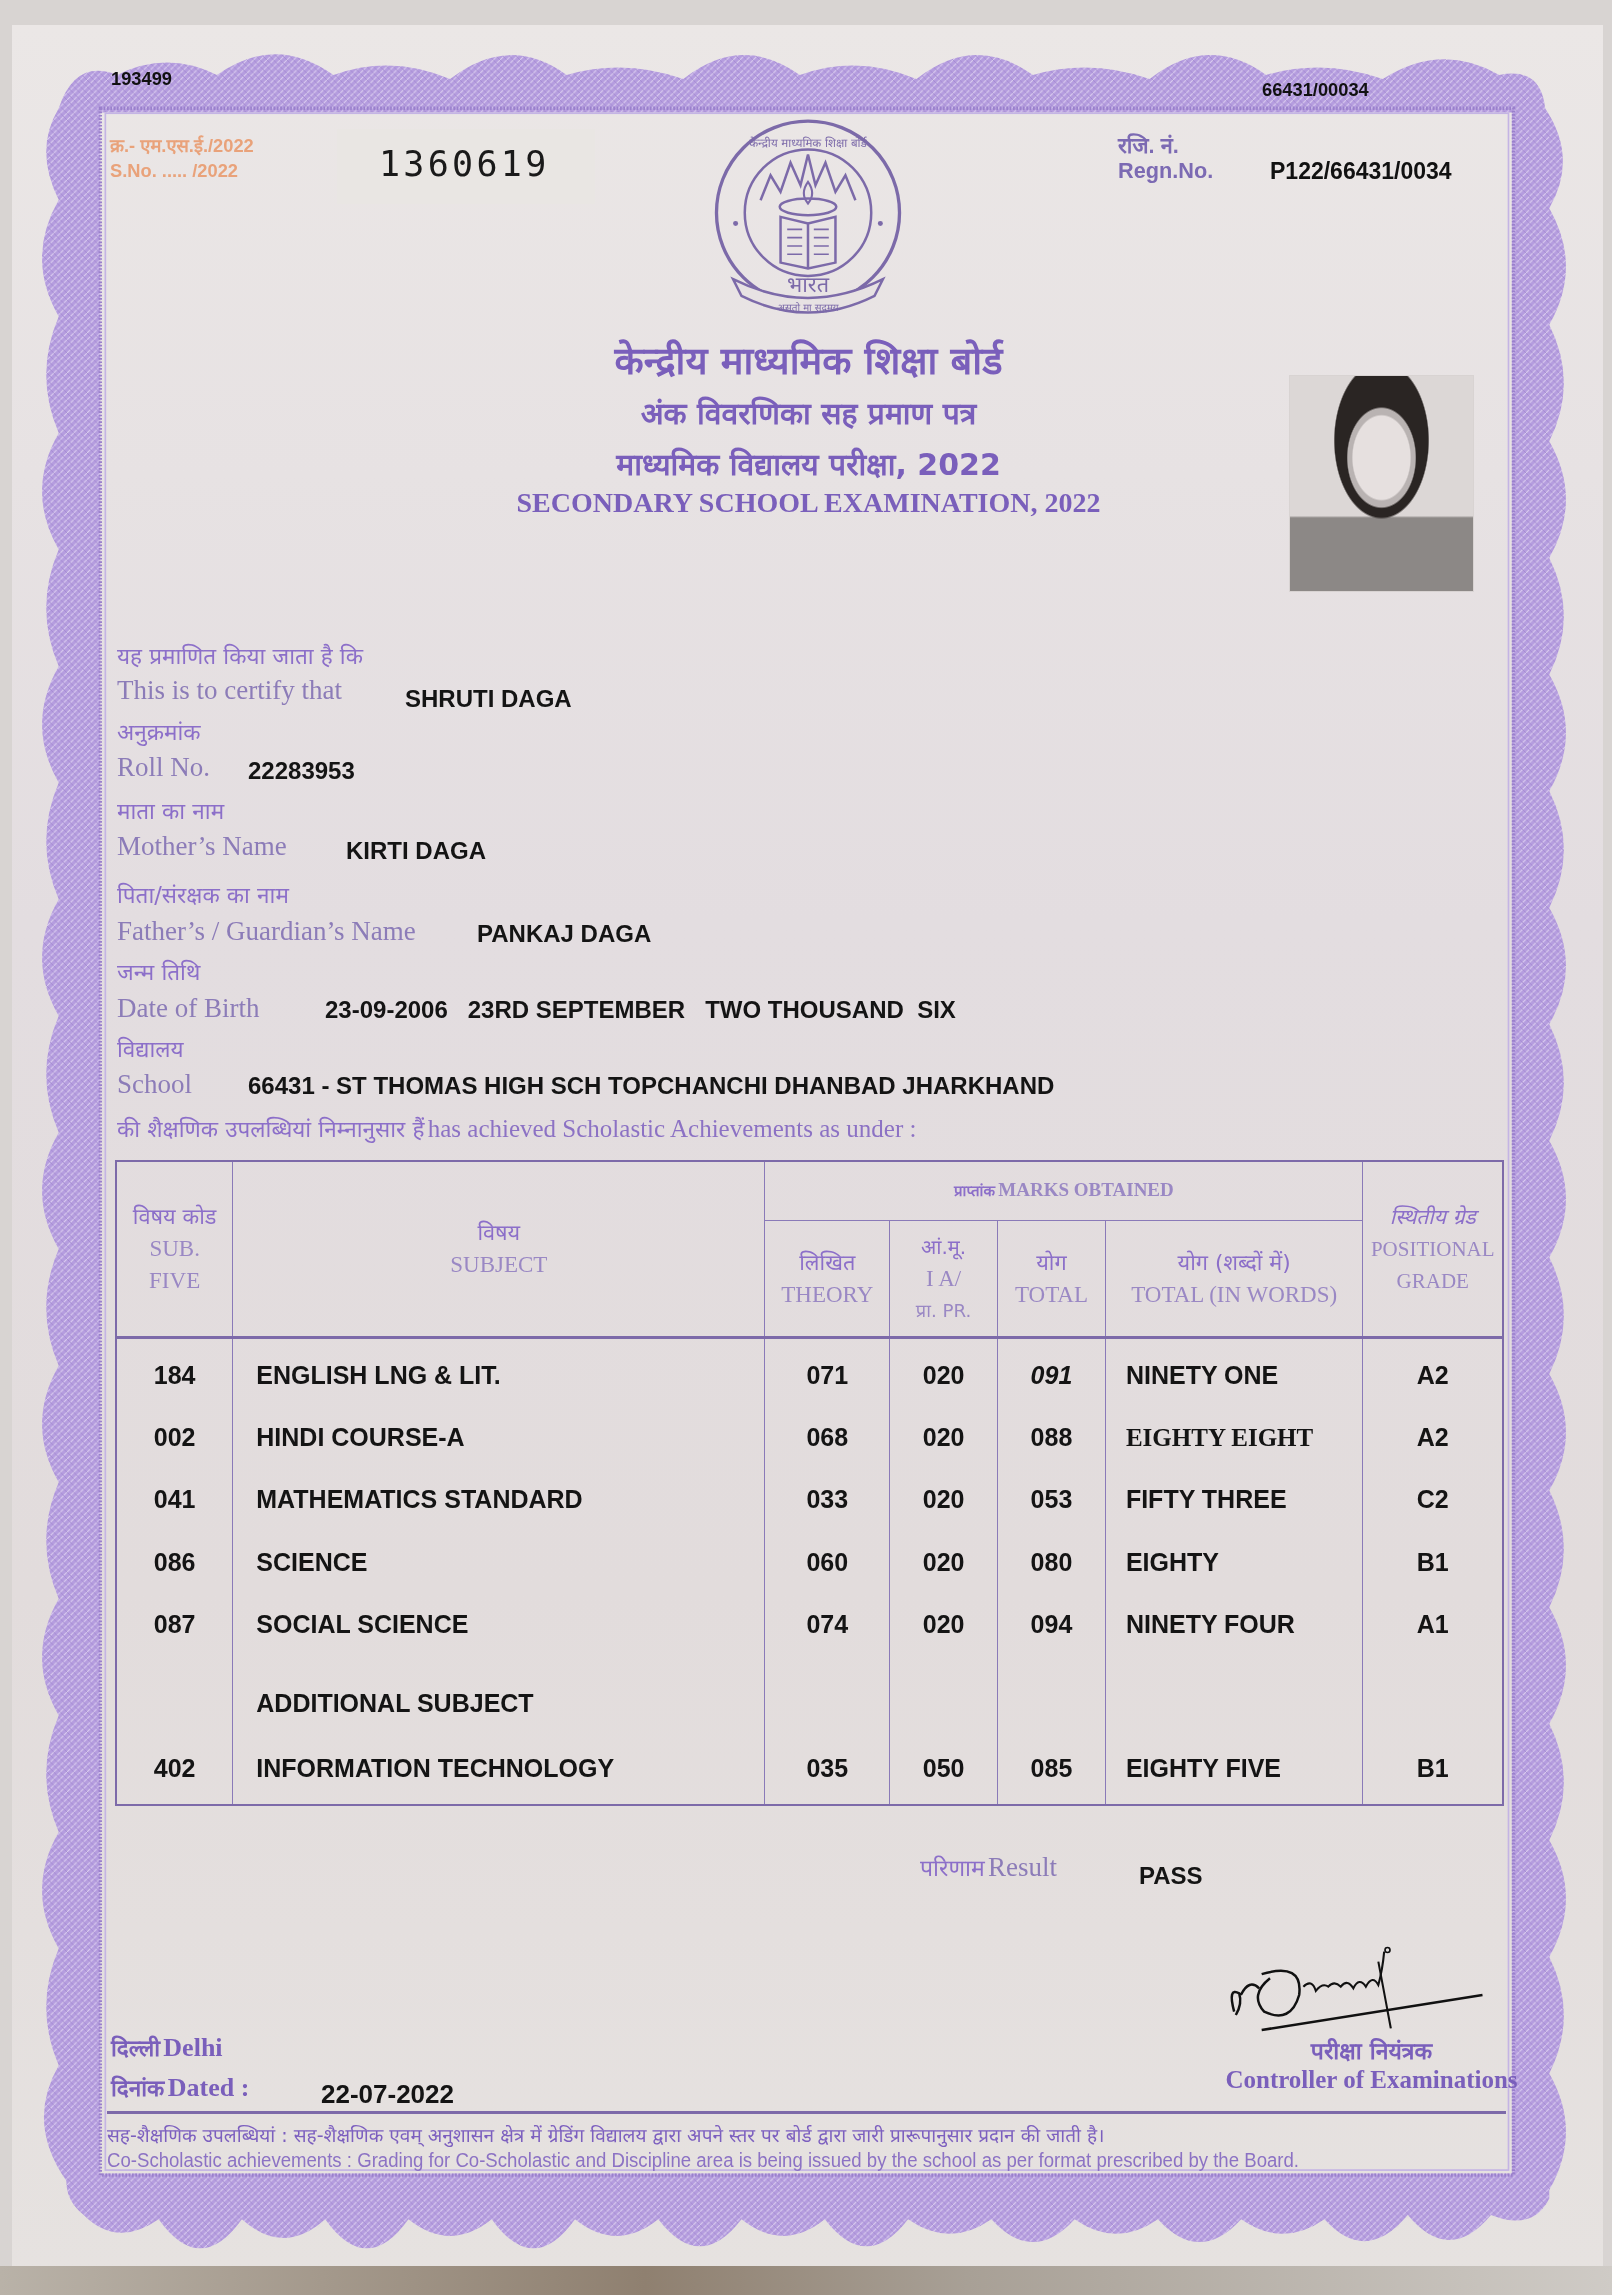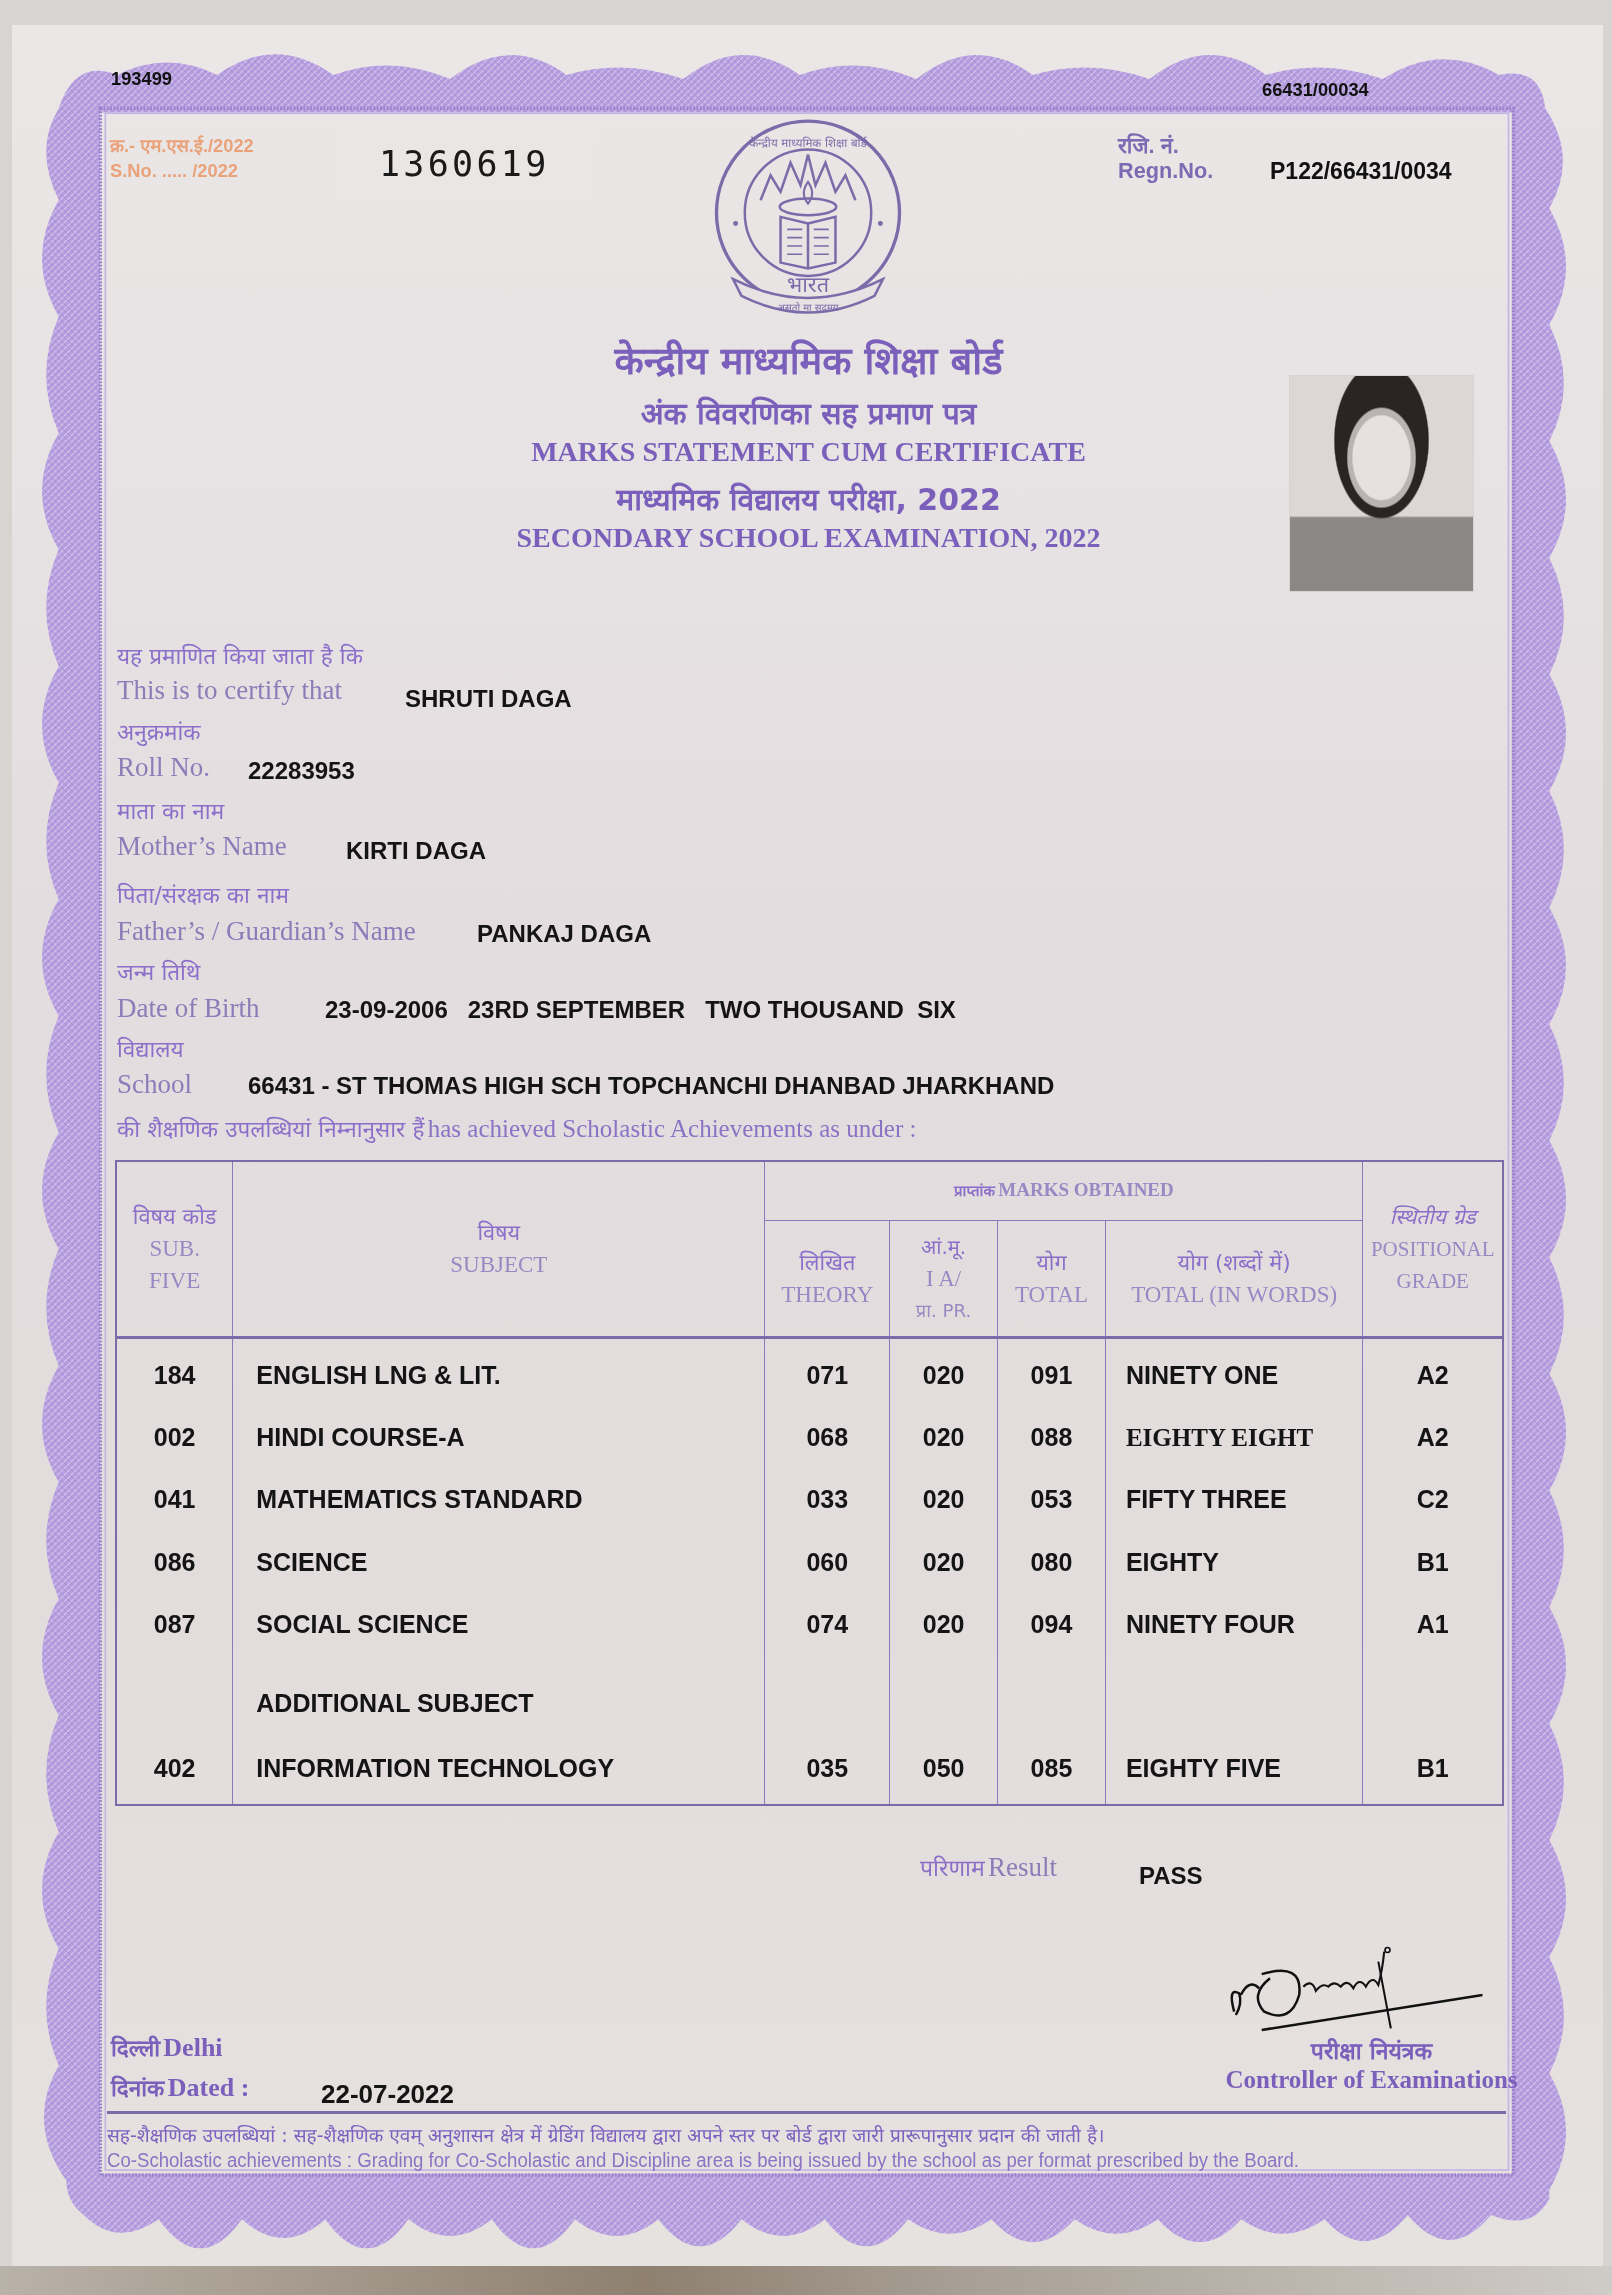--- a/index.html
+++ b/index.html
@@ -116,21 +116,20 @@
   <circle cx="212" cy="128" r="3" fill="#7c6aa9"></circle>
   <path d="M35 195 Q125 240 215 195 L205 215 Q125 255 45 215 Z" fill="#e7e2e3" stroke="#7c6aa9" stroke-width="3"></path>
   <text x="125" y="210" text-anchor="middle" font-family="DejaVu Sans, sans-serif" font-size="26" fill="#7c6aa9">भारत</text>
   <text x="125" y="233" text-anchor="middle" font-family="DejaVu Sans, sans-serif" font-size="12" fill="#7c6aa9">असतो मा सद्गमय</text>
   <text x="125" y="36" text-anchor="middle" font-family="DejaVu Sans, sans-serif" font-size="14" fill="#7c6aa9">केन्द्रीय माध्यमिक शिक्षा बोर्ड</text>
 </svg>
 
 <div class="abs" style="left:317px; top:333px; width:983px;">
   <div class="title-hi" style="font-family:'DejaVu Sans', sans-serif; font-size:38px;">केन्द्रीय माध्यमिक शिक्षा बोर्ड</div>
   <div class="sub-hi" style="font-family:'DejaVu Sans', sans-serif; font-size:30px; margin-top:6.7px;">अंक विवरणिका सह प्रमाण पत्र</div>
-  <div class="sub-en" style="margin-top:3.3px;">MARKS STATEMENT CUM CERTIFICATE</div>
   <div class="sub-hi" style="font-family:'DejaVu Sans', sans-serif; font-size:30px; margin-top:10px;">माध्यमिक विद्यालय परीक्षा, 2022</div>
   <div class="sub-en" style="margin-top:3.3px;">SECONDARY SCHOOL EXAMINATION, 2022</div>
 </div>
 
 <div class="abs photo" style="left:1289px; top:375px; width:183px; height:215px;"></div>
 
 <div class="abs lbl-hi" style="left:117px; top:640px; font-family:'DejaVu Sans', sans-serif; font-size:22.5px;">यह प्रमाणित किया जाता है कि</div>
 <div class="abs lbl-en" style="left:117px; top:675px;">This is to certify that</div>
 <div class="abs val" style="left:405px; top:685px;">SHRUTI DAGA</div>
 
@@ -220,21 +219,21 @@
         <td></td>
         <td></td>
         <td></td>
         <td></td>
       </tr>
       <tr>
         <td class="cell" style="text-align:center;">184</td>
         <td class="cell" style="padding-left:23px;">ENGLISH LNG &amp; LIT.</td>
         <td class="cell muted" style="text-align:center;">071</td>
         <td class="cell muted" style="text-align:center;">020</td>
-        <td class="cell" style="text-align:center;">091</td>
+        <td class="cell" style="text-align:center;font-style:italic;">091</td>
         <td class="cell" style="padding-left:20px;">NINETY ONE</td>
         <td class="cell" style="text-align:center;">A2</td>
       </tr>
       <tr>
         <td class="cell" style="text-align:center;">002</td>
         <td class="cell" style="padding-left:23px;">HINDI COURSE-A</td>
         <td class="cell muted" style="text-align:center;">068</td>
         <td class="cell muted" style="text-align:center;">020</td>
         <td class="cell" style="text-align:center;">088</td>
         <td class="cell" style="padding-left:20px;font-family:Liberation Serif, serif;">EIGHTY EIGHT</td>

